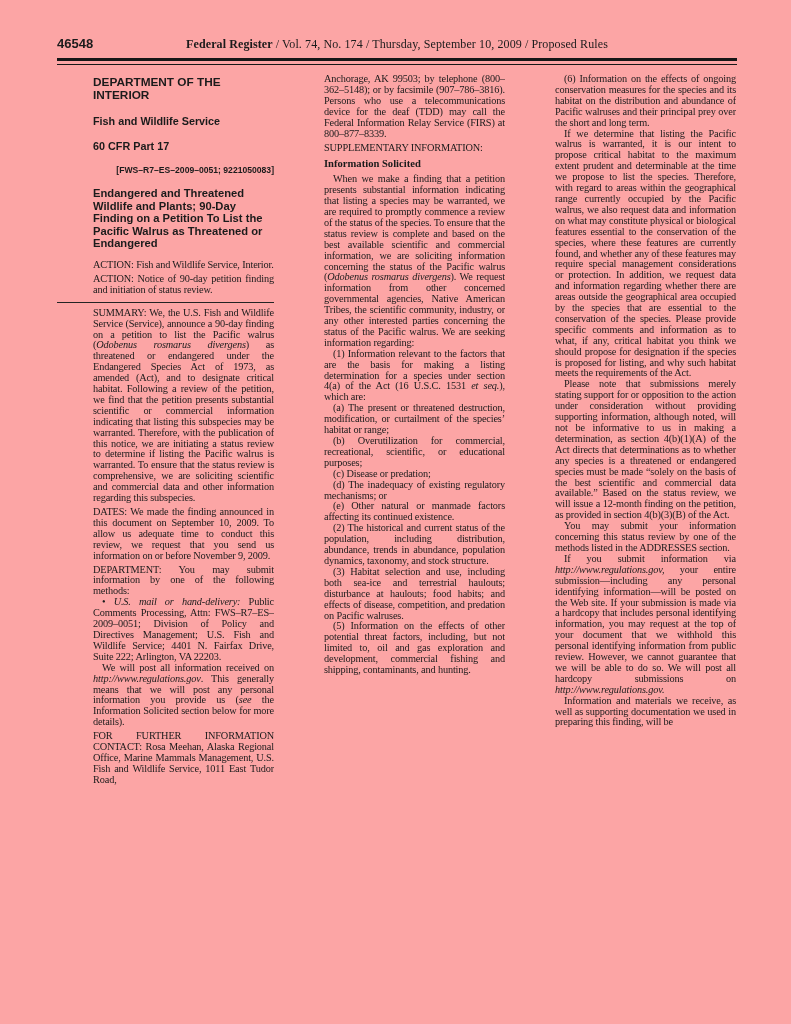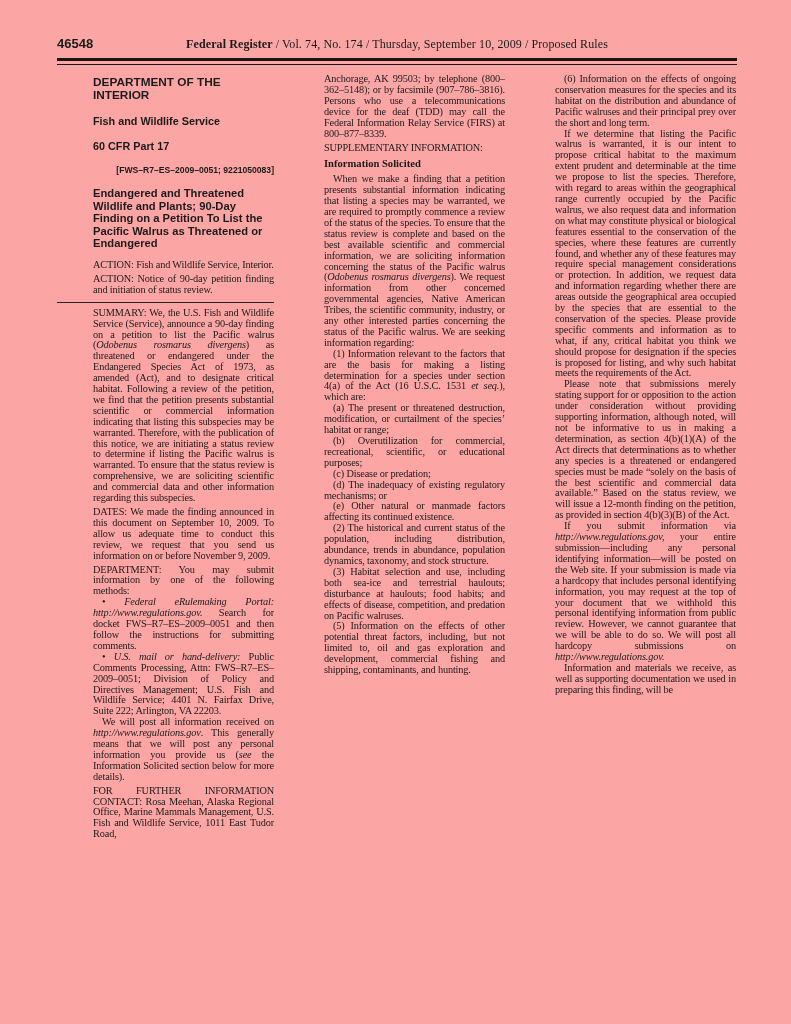--- a/index.html
+++ b/index.html
@@ -63,21 +63,20 @@
         <div class="blk h-agency"><span>Fish and Wildlife Service</span></div>
         <div class="blk h-part"><span>60 CFR Part 17</span></div>
         <div class="blk docket"><span>[FWS–R7–ES–2009–0051; 9221050083]</span></div>
         <div class="blk h-title"><span>Endangered and Threatened Wildlife and Plants; 90-Day Finding on a Petition To List the Pacific Walrus as Threatened or Endangered</span></div>
         <div class="blk p"><span class="label">ACTION:</span><span> Fish and Wildlife Service, Interior.</span></div>
         <div class="blk p gap"><span class="label">ACTION:</span><span> Notice of 90-day petition finding and initiation of status review.</span></div>
         <div class="rule"></div>
         <div class="blk p"><span class="label">SUMMARY:</span><span> We, the U.S. Fish and Wildlife Service (Service), announce a 90-day finding on a petition to list the Pacific walrus (</span><span class="i">Odobenus rosmarus divergens</span><span>) as threatened or endangered under the Endangered Species Act of 1973, as amended (Act), and to designate critical habitat. Following a review of the petition, we find that the petition presents substantial scientific or commercial information indicating that listing this subspecies may be warranted. Therefore, with the publication of this notice, we are initiating a status review to determine if listing the Pacific walrus is warranted. To ensure that the status review is comprehensive, we are soliciting scientific and commercial data and other information regarding this subspecies.</span></div>
         <div class="blk p gap"><span class="label">DATES:</span><span> We made the finding announced in this document on September 10, 2009. To allow us adequate time to conduct this review, we request that you send us information on or before November 9, 2009.</span></div>
         <div class="blk p gap"><span class="label">DEPARTMENT:</span><span> You may submit information by one of the following methods:</span></div>
-        <div class="blk p ind"><span>• </span><span class="i">Federal eRulemaking Portal: http://www.regulations.gov.</span><span> Search for docket FWS–R7–ES–2009–0051 and then follow the instructions for submitting comments.</span></div>
         <div class="blk p ind"><span>• </span><span class="i">U.S. mail or hand-delivery:</span><span> Public Comments Processing, Attn: FWS–R7–ES–2009–0051; Division of Policy and Directives Management; U.S. Fish and Wildlife Service; 4401 N. Fairfax Drive, Suite 222; Arlington, VA 22203.</span></div>
         <div class="blk p ind"><span>We will post all information received on </span><span class="i">http://www.regulations.gov</span><span>. This generally means that we will post any personal information you provide us (</span><span class="i">see</span><span> the Information Solicited section below for more details).</span></div>
         <div class="blk p gap"><span class="label">FOR FURTHER INFORMATION CONTACT:</span><span> Rosa Meehan, Alaska Regional Office, Marine Mammals Management, U.S. Fish and Wildlife Service, 1011 East Tudor Road,</span></div>
       </div>
     <div class="col">
         <div class="blk p"><span>Anchorage, AK 99503; by telephone (800–362–5148); or by facsimile (907–786–3816). Persons who use a telecommunications device for the deaf (TDD) may call the Federal Information Relay Service (FIRS) at 800–877–8339.</span></div>
         <div class="blk label-line"><span class="label">SUPPLEMENTARY INFORMATION:</span></div>
         <div class="blk h-section"><span>Information Solicited</span></div>
         <div class="blk p ind"><span>When we make a finding that a petition presents substantial information indicating that listing a species may be warranted, we are required to promptly commence a review of the status of the species. To ensure that the status review is complete and based on the best available scientific and commercial information, we are soliciting information concerning the status of the Pacific walrus (</span><span class="i">Odobenus rosmarus divergens</span><span>). We request information from other concerned governmental agencies, Native American Tribes, the scientific community, industry, or any other interested parties concerning the status of the Pacific walrus. We are seeking information regarding:</span></div>
         <div class="blk p ind"><span>(1) Information relevant to the factors that are the basis for making a listing determination for a species under section 4(a) of the Act (16 U.S.C. 1531 </span><span class="i">et seq.</span><span>), which are:</span></div>
@@ -87,18 +86,19 @@
         <div class="blk p ind"><span>(d) The inadequacy of existing regulatory mechanisms; or</span></div>
         <div class="blk p ind"><span>(e) Other natural or manmade factors affecting its continued existence.</span></div>
         <div class="blk p ind"><span>(2) The historical and current status of the population, including distribution, abundance, trends in abundance, population dynamics, taxonomy, and stock structure.</span></div>
         <div class="blk p ind"><span>(3) Habitat selection and use, including both sea-ice and terrestrial haulouts; disturbance at haulouts; food habits; and effects of disease, competition, and predation on Pacific walruses.</span></div>
         <div class="blk p ind"><span>(5) Information on the effects of other potential threat factors, including, but not limited to, oil and gas exploration and development, commercial fishing and shipping, contaminants, and hunting.</span></div>
       </div>
     <div class="col">
         <div class="blk p ind"><span>(6) Information on the effects of ongoing conservation measures for the species and its habitat on the distribution and abundance of Pacific walruses and their principal prey over the short and long term.</span></div>
         <div class="blk p ind"><span>If we determine that listing the Pacific walrus is warranted, it is our intent to propose critical habitat to the maximum extent prudent and determinable at the time we propose to list the species. Therefore, with regard to areas within the geographical range currently occupied by the Pacific walrus, we also request data and information on what may constitute physical or biological features essential to the conservation of the species, where these features are currently found, and whether any of these features may require special management considerations or protection. In addition, we request data and information regarding whether there are areas outside the geographical area occupied by the species that are essential to the conservation of the species. Please provide specific comments and information as to what, if any, critical habitat you think we should propose for designation if the species is proposed for listing, and why such habitat meets the requirements of the Act.</span></div>
         <div class="blk p ind"><span>Please note that submissions merely stating support for or opposition to the action under consideration without providing supporting information, although noted, will not be informative to us in making a determination, as section 4(b)(1)(A) of the Act directs that determinations as to whether any species is a threatened or endangered species must be made “solely on the basis of the best scientific and commercial data available.” Based on the status review, we will issue a 12-month finding on the petition, as provided in section 4(b)(3)(B) of the Act.</span></div>
+        <div class="blk p ind"><span>You may submit your information concerning this status review by one of the methods listed in the </span><span class="label">ADDRESSES</span><span> section.</span></div>
         <div class="blk p ind"><span>If you submit information via </span><span class="i">http://www.regulations.gov,</span><span> your entire submission—including any personal identifying information—will be posted on the Web site. If your submission is made via a hardcopy that includes personal identifying information, you may request at the top of your document that we withhold this personal identifying information from public review. However, we cannot guarantee that we will be able to do so. We will post all hardcopy submissions on </span><span class="i">http://www.regulations.gov.</span></div>
         <div class="blk p ind"><span>Information and materials we receive, as well as supporting documentation we used in preparing this finding, will be</span></div>
       </div>
   </div>
 
 </div>
 
 </body></html>

